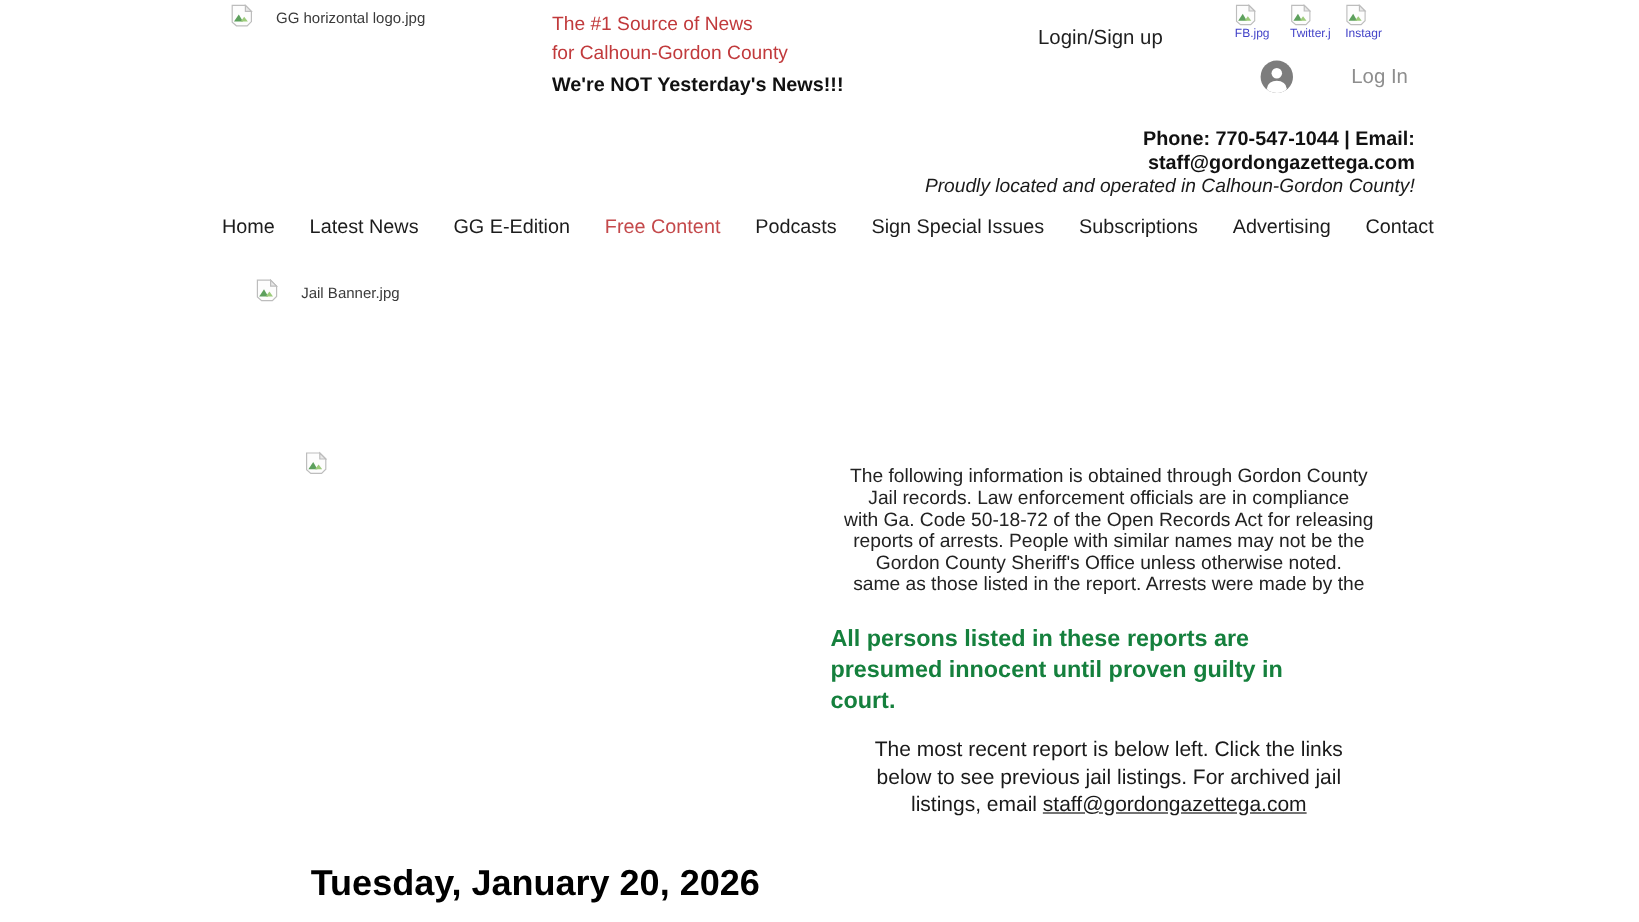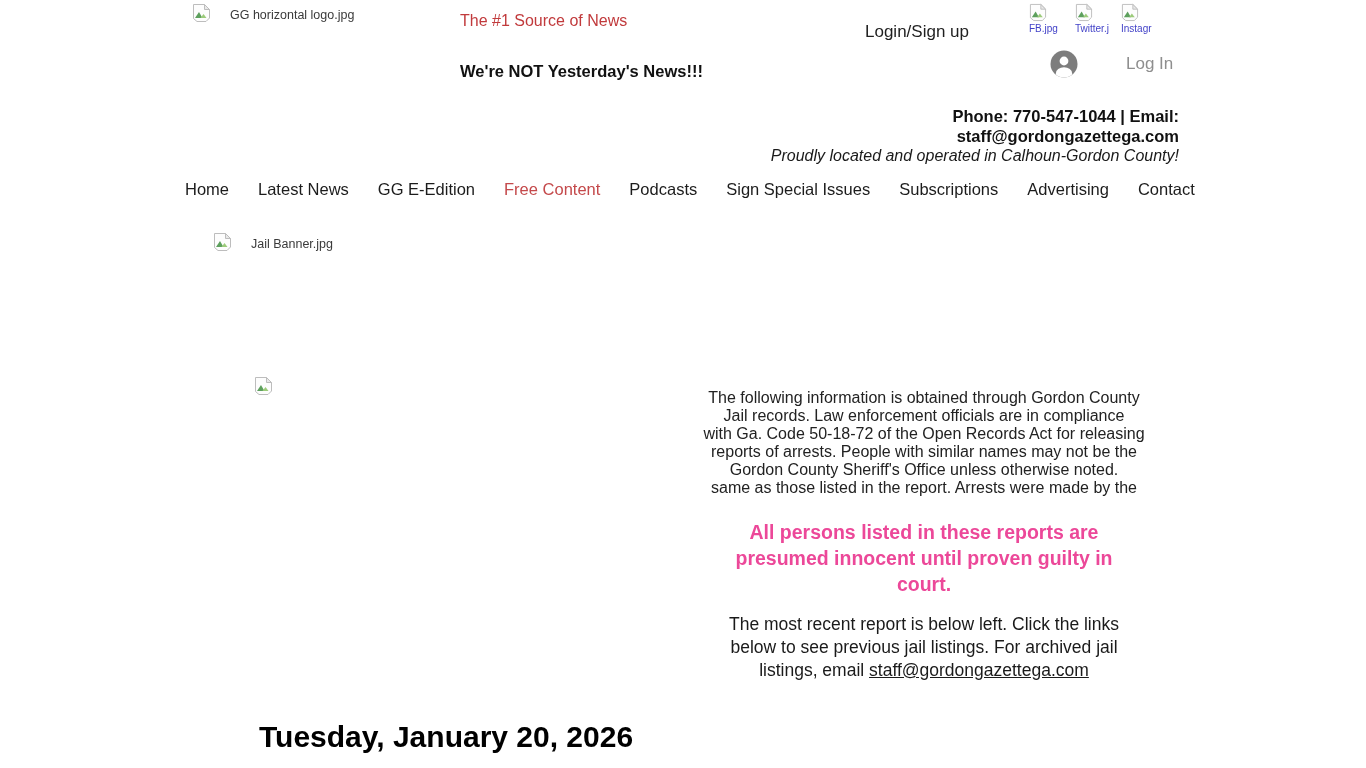--- a/index.html
+++ b/index.html
@@ -31,21 +31,21 @@
   .contact-block .line { font-size:16.5px; font-weight:bold; line-height:20px; }
   .contact-block .loc { font-size:16px; font-style:italic; font-weight:normal; line-height:20px; color:#1a1a1a; }
 
   
   .nav { display:flex; gap:29px; font-size:16.5px; color:#1c1c1c; }
   .nav .item { cursor:pointer; white-space:nowrap; }
   .nav .item.active { color:#c4494b; }
 
   
   .disclaimer { width:464px; text-align:center; font-size:16px; line-height:18px; color:#222; }
-  .warning { width:464px; text-align:center; font-size:19.5px; line-height:26px; font-weight:bold; color:#ec4899; }
+  .warning { width:464px; text-align:left; font-size:19.5px; line-height:26px; font-weight:bold; color:#15803d; }
   .instructions { width:464px; text-align:center; font-size:17.5px; line-height:23px; color:#1a1a1a; }
   .instructions a { color:#1a1a1a; text-decoration:underline; cursor:pointer; }
 
   .date-heading { font-size:30px; font-weight:bold; color:#000; line-height:36px; white-space:nowrap; }
 </style>
 </head>
 <body>
 
 <div id="page">
 
@@ -54,20 +54,21 @@
       <path d="M1.5 1.5 H12.5 L17.5 6.5 V15 L14 18.5 H5 L1.5 15.5 Z" fill="#fdfdfd" stroke="#bdbdbd" stroke-width="1"></path>
       <path d="M12.5 1.5 V6.5 H17.5 Z" fill="#e9e9e9" stroke="#bdbdbd" stroke-width="1"></path>
       <polygon points="3,15 7,9 10.5,15" fill="#5da05d"></polygon>
       <polygon points="8.5,15 11.5,11 14.5,15" fill="#9ccb7a"></polygon>
     </svg>
     <span class="alt">GG horizontal logo.jpg</span>
   </div>
 
   <div class="abs tagline" style="left:460px; top:9px;">
     <div>The #1 Source of News</div>
+    <div>for Calhoun-Gordon County</div>
   </div>
 
   <div class="abs motto" style="left:460px; top:62px;">We're NOT Yesterday's News!!!</div>
 
   <div class="abs login-signup" style="left:865px; top:22px;">Login/Sign up</div>
 
   <div class="abs social-row" style="left:1029px; top:3px;">
     <div class="social-item">
       <svg width="18" height="19" viewBox="0 0 19 20">
         <path d="M1.5 1.5 H12.5 L17.5 6.5 V15 L14 18.5 H5 L1.5 15.5 Z" fill="#fdfdfd" stroke="#bdbdbd" stroke-width="1"></path>

